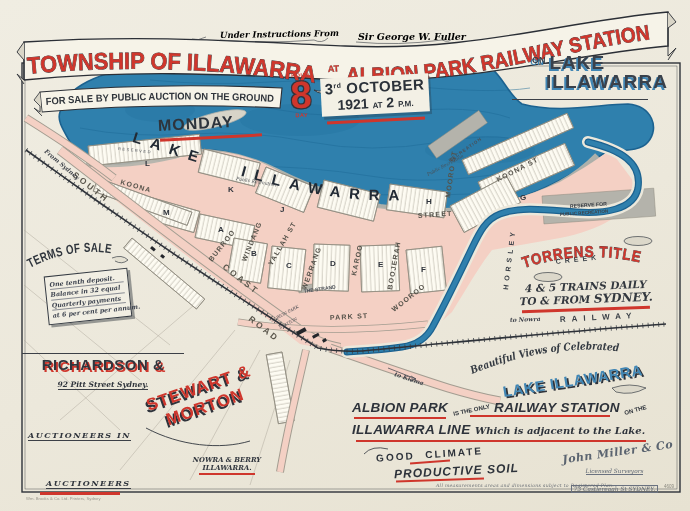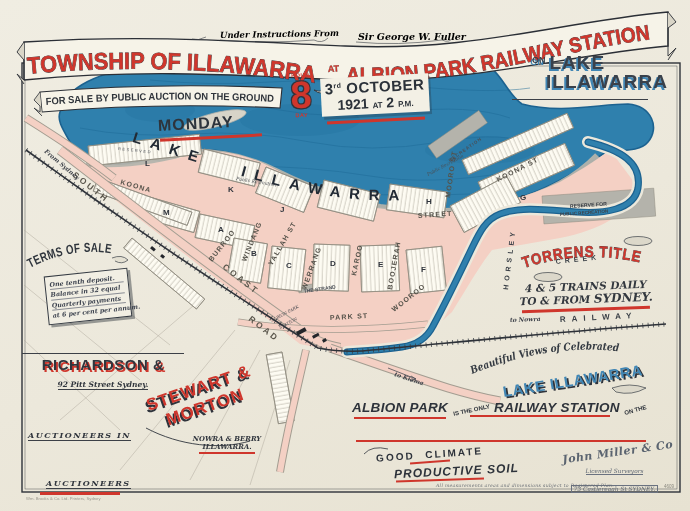--- a/index.html
+++ b/index.html
@@ -380,21 +380,21 @@
     <div class="rwaddr" style="border-bottom:.6px solid #3c4047;display:inline-block;">92 Pitt Street Sydney.</div>
     <div style="margin-top:3px;text-align:left;padding-left:10px;"><span class="rwrole">AUCTIONEERS IN</span></div>
     <div style="text-align:left;padding-left:28px;"><span class="rwrole">AUCTIONEERS</span></div>
     <div class="redbar" style="width:80px;height:2.6px;margin:2px 0 0 22px;"></div>
   </div>
 
   <div class="ab smblock" style="left:142px;top:378px;">
     <div class="sm1">STEWART &amp;</div>
     <div class="sm1">MORTON</div>
   </div>
-  <div class="ab smsub" style="left:192px;top:435px;">
+  <div class="ab smsub" style="left:192px;top:456px;">
     <div>NOWRA &amp; BERRY</div>
     <div>ILLAWARRA.</div>
     <div class="redbar" style="width:56px;height:1.8px;margin:1px auto 0;"></div>
   </div>
 
 
   <div class="ab trains" style="left:516px;top:280px;">
     <div>4 &amp; 5 TRAINS DAILY</div>
     <div><span>TO &amp; FROM</span> <span style="font-weight:900;font-size:12px;">SYDNEY.</span></div>
   </div>
@@ -404,20 +404,24 @@
 
   <div class="ab apline" style="left:352px;top:398px;">
     <span class="apbig">ALBION PARK</span>
     <span class="aptiny" style="transform:rotate(-12deg);">IS THE ONLY</span>
     <span class="apbig">RAILWAY STATION</span>
     <span class="aptiny" style="transform:rotate(-16deg);">ON THE</span>
   </div>
   <div class="ab redbar" style="left:354px;top:417px;width:92px;height:1.8px;"></div>
   <div class="ab redbar" style="left:470px;top:415px;width:140px;height:1.8px;"></div>
 
+  <div class="ab apline" style="left:352px;top:420px;">
+    <span class="apbig">ILLAWARRA LINE</span>
+    <span class="apser">Which is adjacent to the Lake.</span>
+  </div>
   <div class="ab redbar" style="left:356px;top:440px;width:290px;height:2px;"></div>
 
   <div class="ab climate" style="left:376px;top:449px;">GOOD CLIMATE</div>
   <div class="ab redbar" style="left:410px;top:461px;width:40px;height:1.8px;transform:rotate(-4deg);"></div>
   <div class="ab soil" style="left:394px;top:464px;">PRODUCTIVE SOIL</div>
   <div class="ab redbar" style="left:396px;top:479px;width:88px;height:2.4px;transform:rotate(-2deg);"></div>
 
   <div class="ab sig" style="left:562px;top:446px;">
     <div class="s1">John Miller &amp; Co</div>
     <div><span class="s2">Licensed Surveyors</span></div>

